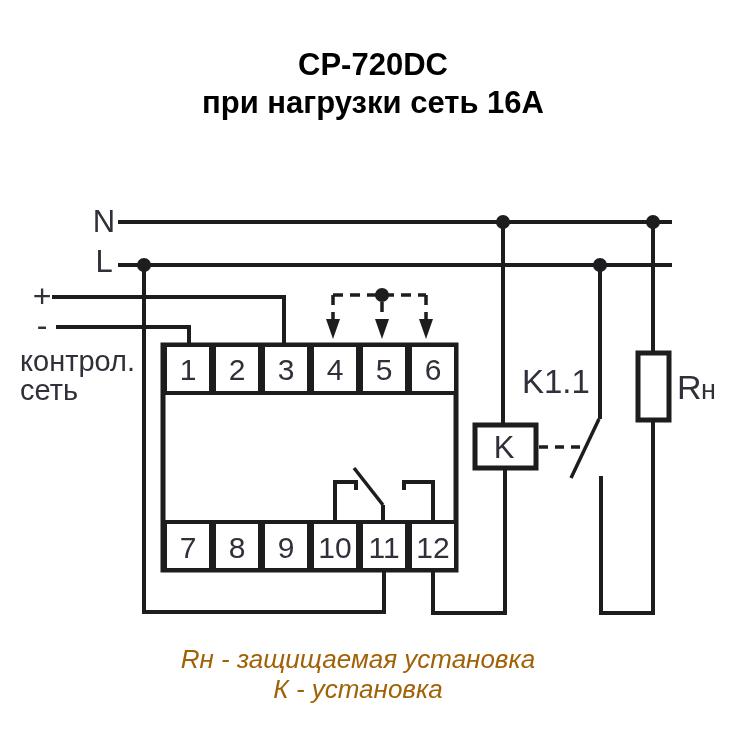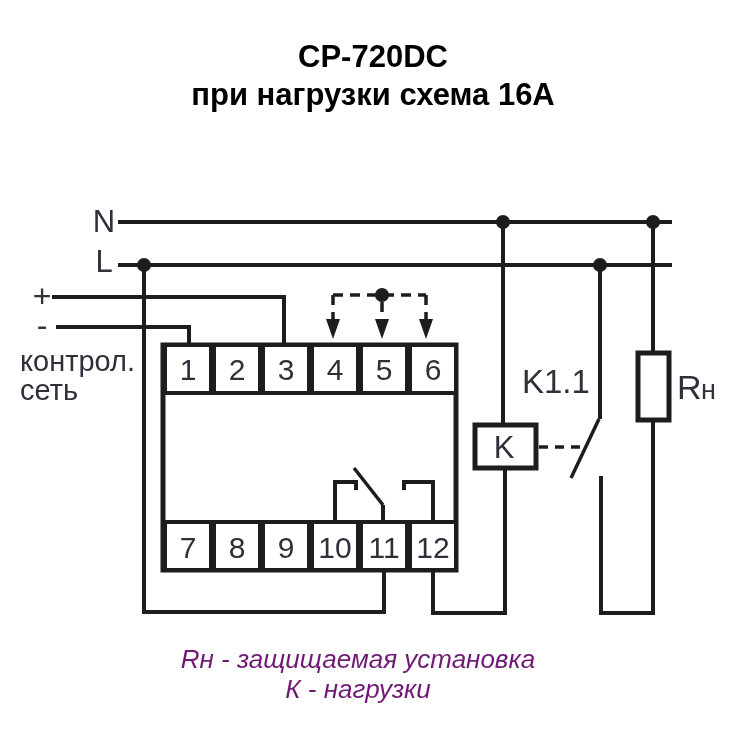--- a/index.html
+++ b/index.html
@@ -1,42 +1,42 @@
 <!DOCTYPE html>
 <html><head>
 <meta charset="utf-8">
 <style>
   html,body{margin:0;padding:0;background:#ffffff;}
   #canvas{
     position:relative;width:750px;height:750px;background:#ffffff;
     font-family:"Liberation Sans",sans-serif;overflow:hidden;
   }
   .title-block{
-    position:absolute;top:38px;left:0;width:746px;text-align:center;
+    position:absolute;top:46px;left:0;width:746px;text-align:center;
     font-weight:bold;font-size:31px;line-height:38px;color:#000000;
     letter-spacing:0px;
   }
   .legend-block{
     position:absolute;top:644px;left:0;width:716px;text-align:center;
-    font-style:italic;font-size:26px;line-height:30px;color:#701a75;
+    font-style:italic;font-size:26px;line-height:30px;color:#a16207;
   }
   svg text{
     font-family:"Liberation Sans",sans-serif;
     fill:#30303a;
   }
   .diagram-svg{position:absolute;left:0;top:0;}
 </style>
 </head>
 <body>
 
 <div id="canvas">
 
   <div class="title-block">
     <div>CP-720DC</div>
-    <div>при нагрузки схема 16А</div>
+    <div>при нагрузки сеть 16А</div>
   </div>
 
   <svg class="diagram-svg" width="750" height="750" viewBox="0 0 750 750">
 
     <g stroke="#1d1d1f" stroke-width="4" fill="none">
       <path d="M118 222 H672"></path>
       <path d="M118 265 H672"></path>
 
       <path d="M144 265 V612 H384 V570"></path>
 
@@ -131,16 +131,16 @@
     <text x="20" y="371" font-size="29" text-anchor="start">контрол.</text>
     <text x="20" y="400" font-size="29" text-anchor="start">сеть</text>
     <text x="504" y="458" font-size="31" text-anchor="middle">K</text>
     <text x="522" y="393" font-size="33" text-anchor="start">K1.1</text>
     <text x="677" y="399" font-size="34" text-anchor="start">R</text>
     <text x="701" y="399" font-size="27" text-anchor="start">н</text>
   </svg>
 
   <div class="legend-block">
     <div>Rн - защищаемая установка</div>
-    <div>К - нагрузки</div>
+    <div>К - установка</div>
   </div>
 
 </div>
 
 </body></html>

